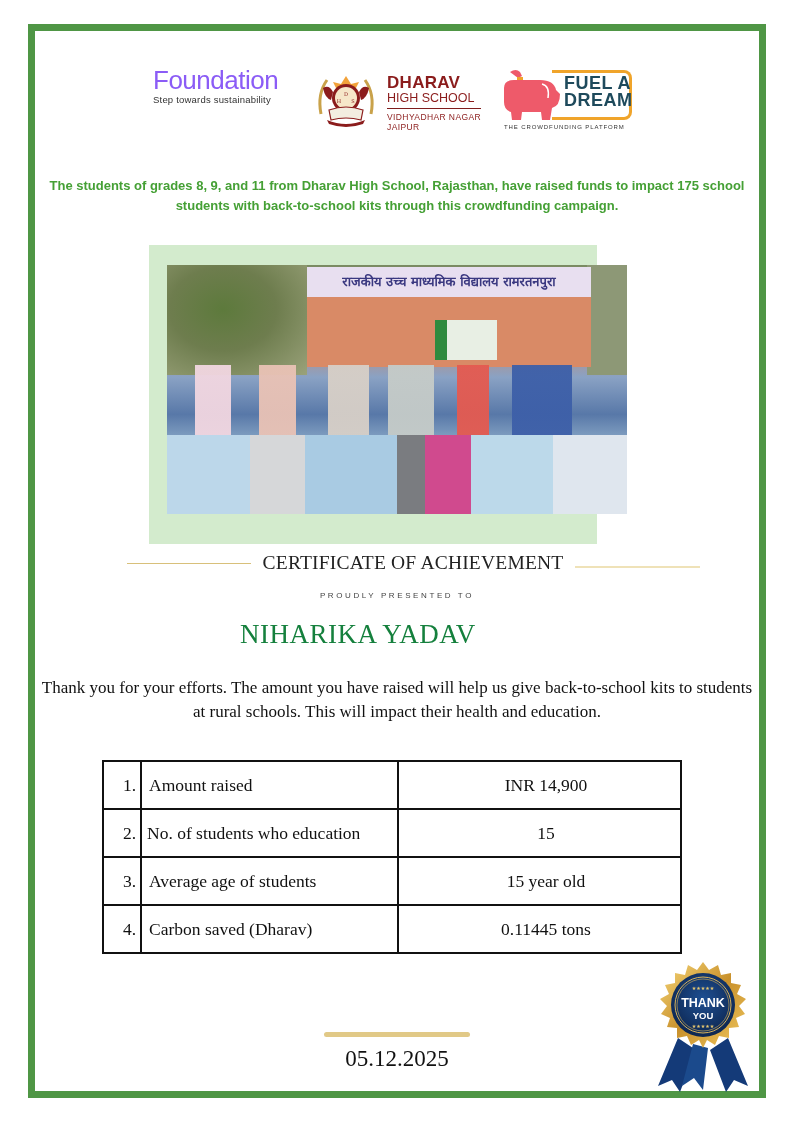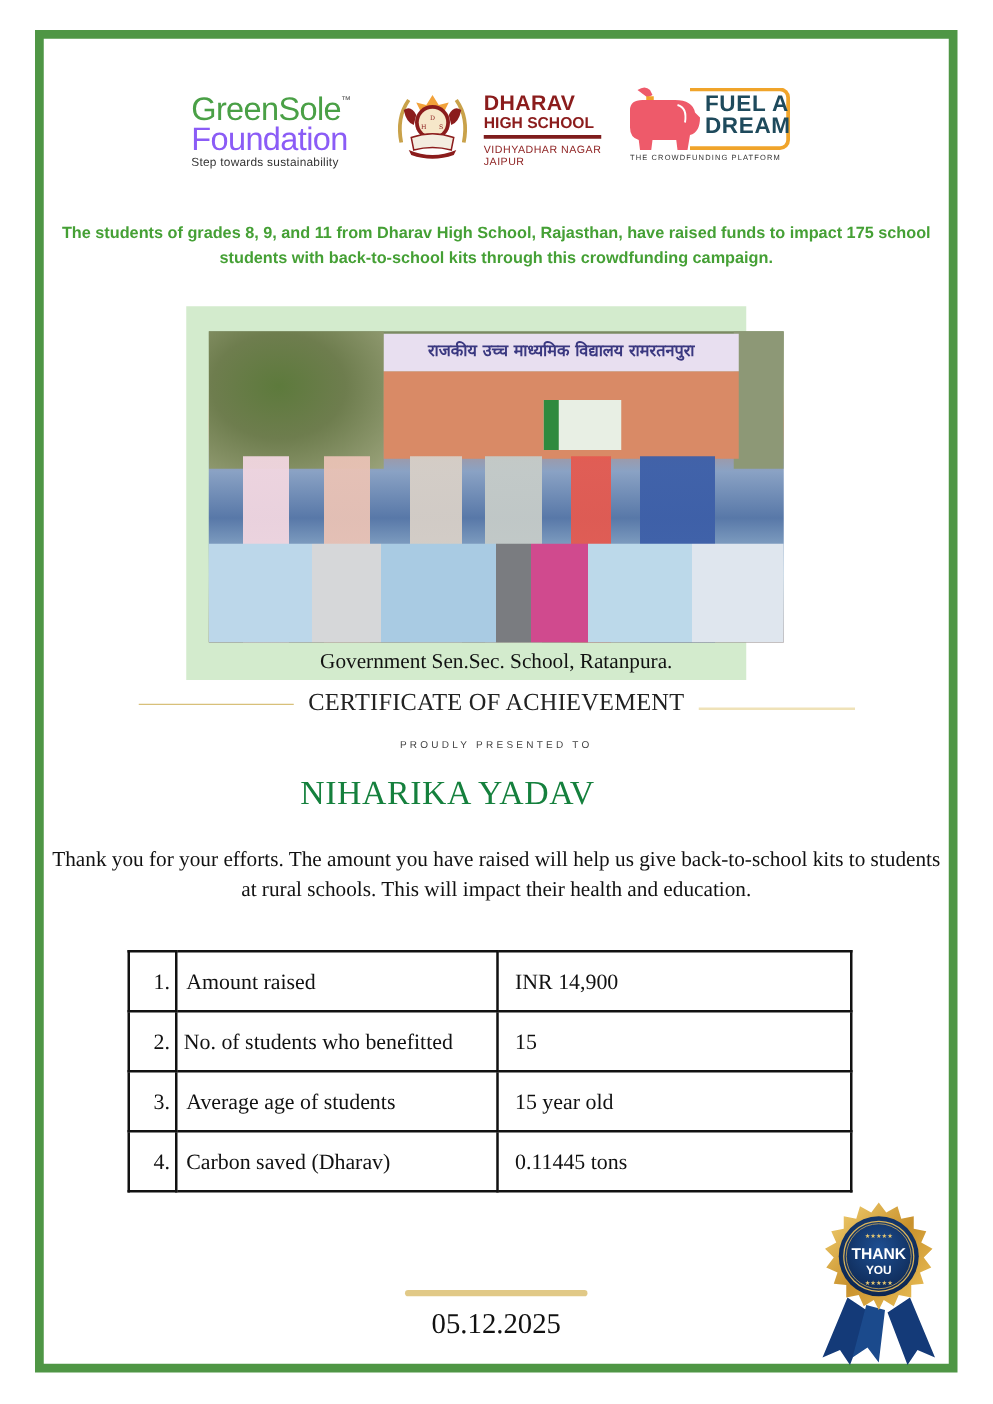--- a/index.html
+++ b/index.html
@@ -18,21 +18,21 @@
   .gs { left: 153px; width: 140px; }
   .gs-l1 { font-family: "Liberation Sans", sans-serif; font-size: 26px; line-height: 24px; color: #4aa046; letter-spacing: -0.5px; }
   .gs-l1 sup { font-size: 8px; color: #555; vertical-align: 14px; }
   .gs-l2 { font-family: "Liberation Sans", sans-serif; font-size: 26px; line-height: 24px; color: #8b5cf6; letter-spacing: -0.5px; }
   .gs-tag { font-family: "Liberation Sans", sans-serif; font-size: 9.5px; color: #333; margin-top: 2px; letter-spacing: 0.2px; }
 
   .dh { left: 315px; width: 170px; height: 62px; }
   .dh-crest { position: absolute; left: 0; top: 2px; width: 62px; height: 58px; }
   .dh-text { position: absolute; left: 72px; top: 6px; }
   .dh-t1 { font-family: "Liberation Sans", sans-serif; font-weight: bold; font-size: 17px; color: #8b1c1c; line-height: 17px; letter-spacing: 0.3px; }
-  .dh-t2 { font-family: "Liberation Sans", sans-serif; font-size: 12.5px; color: #8b1c1c; line-height: 14px; padding-bottom: 3px; border-bottom: 3px solid #7f1d1d; font-weight: bold; }
+  .dh-t2 { font-family: "Liberation Sans", sans-serif; font-size: 12.5px; color: #8b1c1c; line-height: 14px; padding-bottom: 3px; border-bottom: 1px solid #7f1d1d; }
   .dh-t3 { font-family: "Liberation Sans", sans-serif; font-size: 8.5px; color: #8b1c1c; line-height: 10px; margin-top: 3px; letter-spacing: 0.4px; }
 
   .fd { left: 500px; width: 135px; height: 65px; }
   .fd-box { position: absolute; left: 52px; top: 2px; width: 80px; height: 50px; border: 3px solid #f0a42a; border-left: none; border-radius: 0 8px 8px 0; }
   .fd-ele { position: absolute; left: 0; top: 0; width: 62px; height: 54px; }
   .fd-text { position: absolute; left: 64px; top: 7px; font-family: "Liberation Sans", sans-serif; font-weight: bold; font-size: 18px; line-height: 17px; color: #1e4a5c; letter-spacing: 0.5px; }
   .fd-tag { position: absolute; left: 4px; top: 56px; font-family: "Liberation Sans", sans-serif; font-size: 6px; color: #333; letter-spacing: 0.9px; white-space: nowrap; }
 
   .intro {
     position: absolute; top: 176px; left: 40px; width: 714px; text-align: center;
@@ -60,50 +60,49 @@
     opacity: .95;
   }
   .photo-kids { position: absolute; left: 0; top: 170px; width: 460px; height: 79px;
     background: linear-gradient(90deg, #bcd7ea 0 18%, #d6d7d9 18% 30%, #a9cbe3 30% 50%, #7a7c80 50% 56%, #d04a8e 56% 66%, #bcd9ea 66% 84%, #dfe6ee 84% 100%);
   }
   .photo-caption {
     position: absolute; left: 0; top: 274px; width: 496px; text-align: center;
     font-family: "Liberation Serif", serif; font-size: 17px; color: #111;
   }
 
-  .cert-title { position: absolute; top: 552px; left: 0; width: 732px; height: 24px; }
+  .cert-title { position: absolute; top: 552px; left: 16px; width: 732px; height: 24px; }
   .cert-line-l { position: absolute; left: 111px; top: 11px; width: 124px; height: 1px; background: #d8c07a; }
   .cert-line-r { position: absolute; left: 559px; top: 14px; width: 125px; height: 2px; background: #efe2b8; }
   .cert-text { position: absolute; left: 0; width: 794px; text-align: center; top: 0; font-family: "Liberation Serif", serif; font-size: 19.5px; color: #222; letter-spacing: 0.2px; }
 
   .presented { position: absolute; top: 591px; left: 0; width: 794px; text-align: center; font-family: "Liberation Sans", sans-serif; font-size: 8px; letter-spacing: 2.6px; color: #444; }
 
   .name { position: absolute; top: 619px; left: 0; width: 716px; text-align: center; font-family: "Liberation Serif", serif; font-size: 27px; color: #15803d; letter-spacing: 0.5px; }
 
   .thanks { position: absolute; top: 676px; left: 40px; width: 714px; text-align: center; font-family: "Liberation Serif", serif; font-size: 17px; line-height: 24px; color: #111; }
 
   table.stats { position: absolute; left: 102px; top: 760px; width: 580px; border-collapse: collapse; font-family: "Liberation Serif", serif; font-size: 17.5px; color: #111; }
   table.stats td { border: 2px solid #111; height: 48px; vertical-align: middle; }
   table.stats td.num { width: 38px; text-align: right; padding-right: 4px; }
   table.stats td.lbl { width: 257px; padding-left: 7px; white-space: nowrap; }
-  table.stats td.val { padding-left: 13px; }
+  table.stats td.val { padding-left: 13px; text-align: center; }
 
   .sig-line { position: absolute; left: 324px; top: 1032px; width: 146px; height: 5px; border-radius: 3px; background: #e1c987; }
   .date { position: absolute; left: 324px; top: 1046px; width: 146px; text-align: center; font-family: "Liberation Serif", serif; font-size: 23px; color: #111; }
 
   .badge { position: absolute; left: 648px; top: 960px; width: 110px; height: 132px; }
 </style>
 </head>
 <body>
 
 <div class="frame"></div>
 
 <div class="logos">
   <div class="logo gs">
-    <div class="gs-l1"><span>GreenSole</span><sup>™</sup></div>
     <div class="gs-l2">Foundation</div>
     <div class="gs-tag">Step towards sustainability</div>
   </div>
 
   <div class="logo dh">
     <svg class="dh-crest" viewBox="0 0 62 58">
       <path d="M6 44 Q2 24 12 10" stroke="#c9a24a" stroke-width="3" fill="none"></path>
       <path d="M56 44 Q60 24 50 10" stroke="#c9a24a" stroke-width="3" fill="none"></path>
       <path d="M31 6 L36 14 L44 12 L40 20 L22 20 L18 12 L26 14 Z" fill="#f2a23a"></path>
       <circle cx="31" cy="28" r="14" fill="#8b1c1c"></circle>
@@ -145,21 +144,20 @@
 <div class="photo-card">
   <div class="photo">
     <div class="photo-tree"></div>
     <div class="photo-tree-r"></div>
     <div class="photo-building"></div>
     <div class="photo-sign">राजकीय उच्च माध्यमिक विद्यालय रामरतनपुरा</div>
     <div class="photo-banner"></div>
     <div class="photo-crowd"></div>
     <div class="photo-kids"></div>
   </div>
-  <div class="photo-caption">Government Sen.Sec. School, Ratanpura.</div>
 </div>
 
 <div class="cert-title">
   <div class="cert-line-l"></div>
   <div class="cert-text">CERTIFICATE OF ACHIEVEMENT</div>
   <div class="cert-line-r"></div>
 </div>
 
 <div class="presented">PROUDLY PRESENTED TO</div>
 
@@ -169,21 +167,21 @@
 
 <table class="stats">
   <tbody>
     <tr>
       <td class="num">1.</td>
       <td class="lbl">Amount raised</td>
       <td class="val">INR 14,900</td>
     </tr>
     <tr>
       <td class="num">2.</td>
-      <td class="lbl" style="padding-left:5px">No. of students who benefitted</td>
+      <td class="lbl" style="padding-left:5px">No. of students who education</td>
       <td class="val">15</td>
     </tr>
     <tr>
       <td class="num">3.</td>
       <td class="lbl">Average age of students</td>
       <td class="val">15 year old</td>
     </tr>
     <tr>
       <td class="num">4.</td>
       <td class="lbl">Carbon saved (Dharav)</td>

